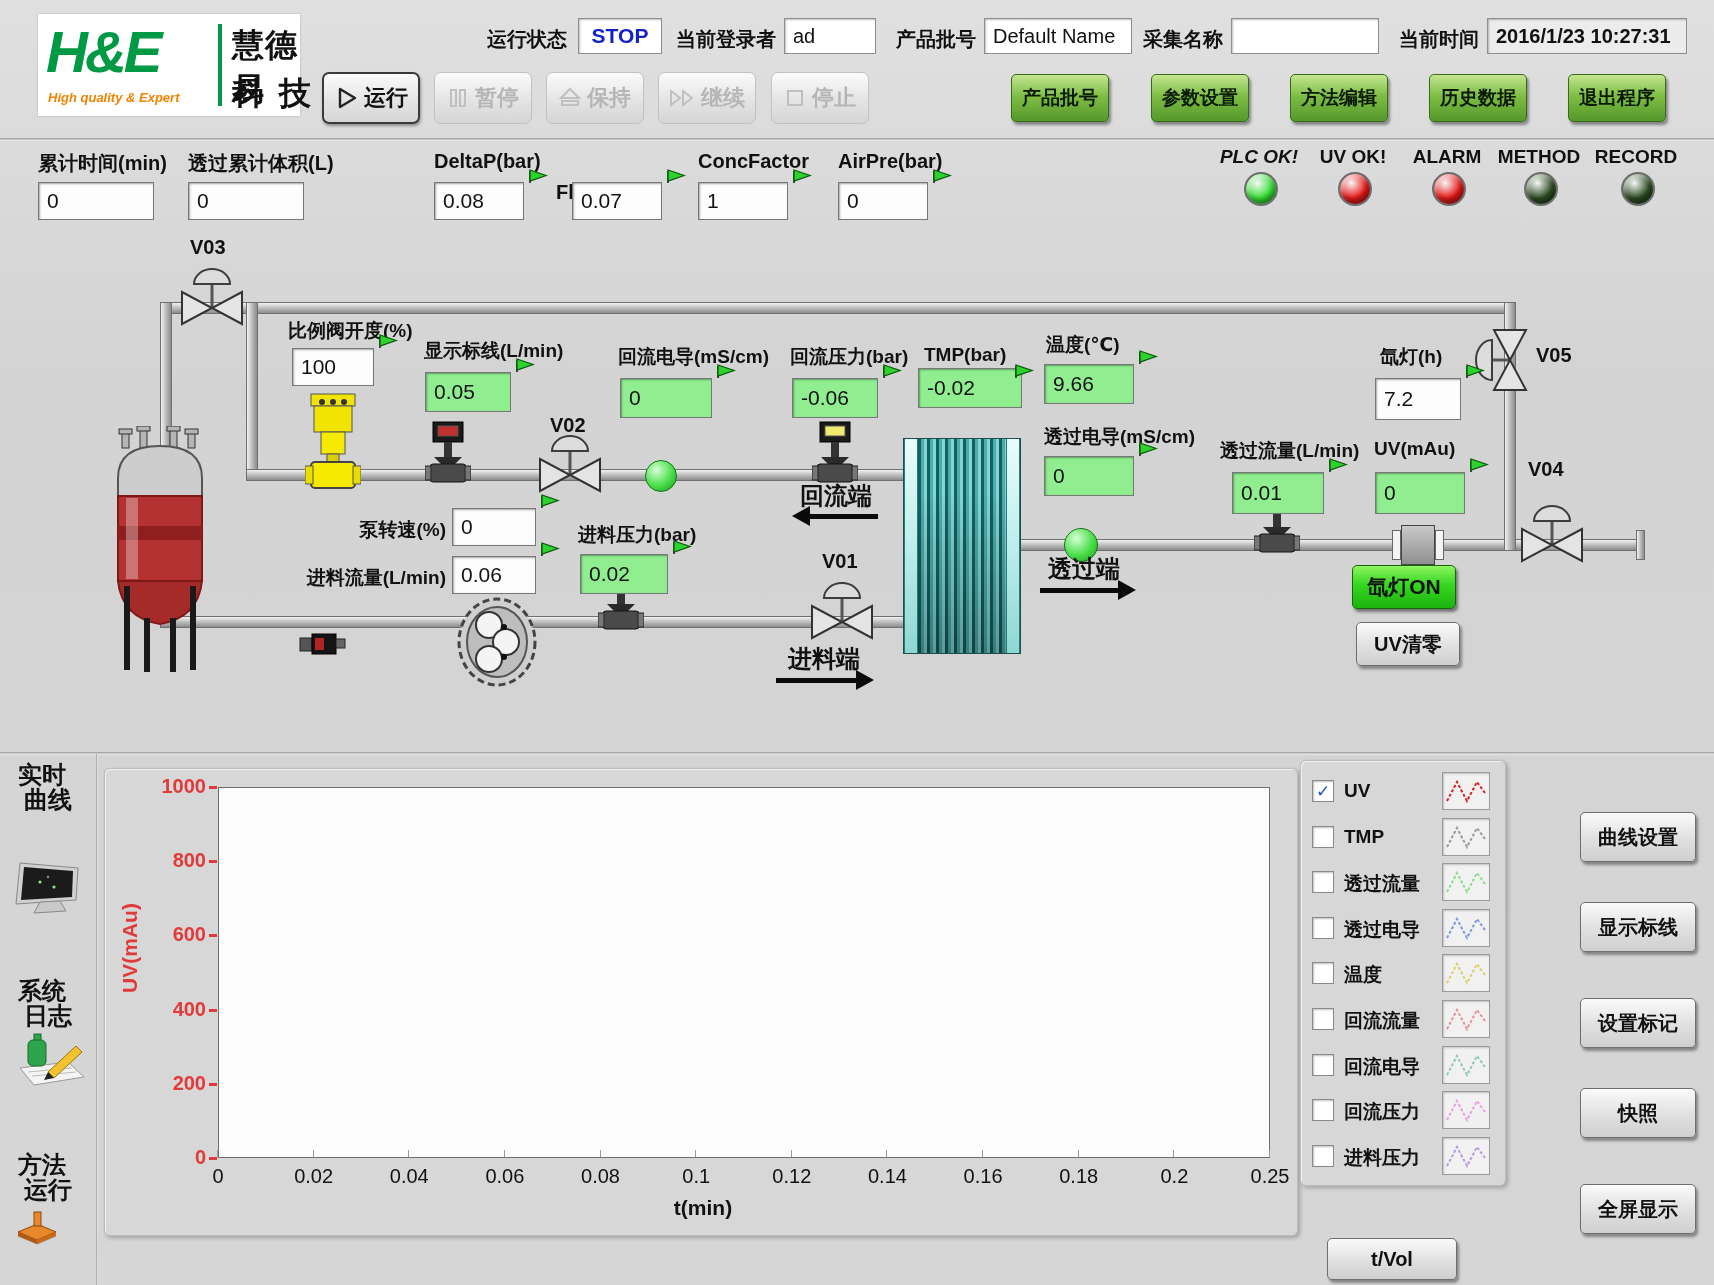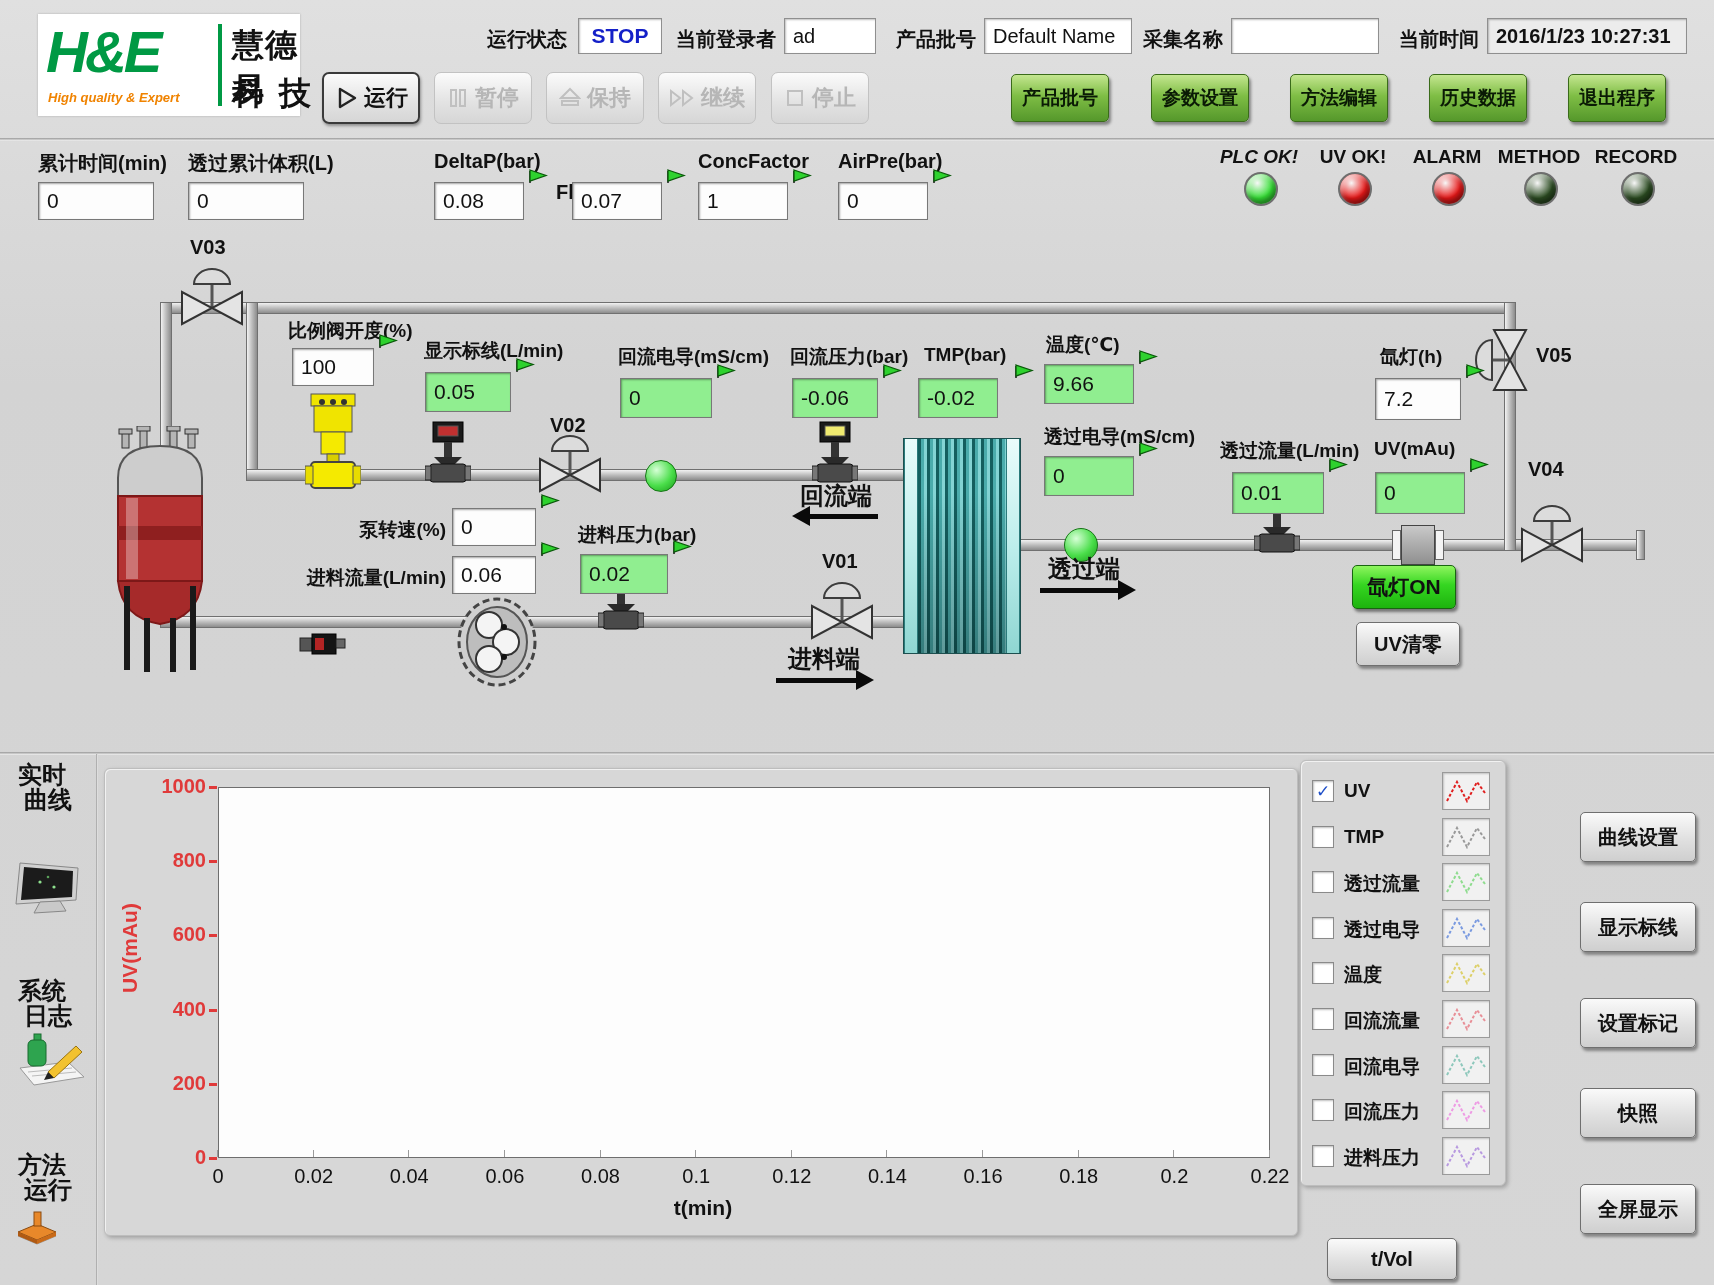--- a/index.html
+++ b/index.html
@@ -358,21 +358,21 @@
         <path d="M3 15 L3 3" stroke="#222" stroke-width="1.6"></path>
         <path d="M3 2 L19 7.5 L3 13 Z" fill="#2ed22e" stroke="#0a5a0a" stroke-width="1.3"></path>
       </svg></div>
     <div class="plabel" style="position: absolute; left: 790px; top: 344px;">回流压力(bar)</div>
     <div class="vbox green" style="position: absolute; left: 792px; top: 378px; width: 86px; height: 40px;">-0.06</div>
     <div class="flag" style="position: absolute; left: 881px; top: 363px; width: 22px; height: 17px;"><svg width="22" height="17" viewBox="0 0 22 17">
         <path d="M3 15 L3 3" stroke="#222" stroke-width="1.6"></path>
         <path d="M3 2 L19 7.5 L3 13 Z" fill="#2ed22e" stroke="#0a5a0a" stroke-width="1.3"></path>
       </svg></div>
     <div class="plabel" style="position: absolute; left: 924px; top: 344px;">TMP(bar)</div>
-    <div class="vbox green" style="position: absolute; left: 918px; top: 378px; width: 80px; height: 40px;">-0.02</div>
+    <div class="vbox green" style="position: absolute; left: 918px; top: 368px; width: 104px; height: 40px;">-0.02</div>
     <div class="flag" style="position: absolute; left: 1013px; top: 363px; width: 22px; height: 17px;"><svg width="22" height="17" viewBox="0 0 22 17">
         <path d="M3 15 L3 3" stroke="#222" stroke-width="1.6"></path>
         <path d="M3 2 L19 7.5 L3 13 Z" fill="#2ed22e" stroke="#0a5a0a" stroke-width="1.3"></path>
       </svg></div>
     <div class="plabel" style="position: absolute; left: 1046px; top: 332px;">温度(℃)</div>
     <div class="vbox green" style="position: absolute; left: 1044px; top: 364px; width: 90px; height: 40px;">9.66</div>
     <div class="flag" style="position: absolute; left: 1137px; top: 349px; width: 22px; height: 17px;"><svg width="22" height="17" viewBox="0 0 22 17">
         <path d="M3 15 L3 3" stroke="#222" stroke-width="1.6"></path>
         <path d="M3 2 L19 7.5 L3 13 Z" fill="#2ed22e" stroke="#0a5a0a" stroke-width="1.3"></path>
       </svg></div>
@@ -495,21 +495,21 @@
     <div class="xtick" style="position: absolute; left: 791.818px; top: 1165px;">0.12</div>
     <div class="xmark" style="position: absolute; left: 790.818px; top: 1150px; width: 1px; height: 7px;"></div>
     <div class="xtick" style="position: absolute; left: 887.455px; top: 1165px;">0.14</div>
     <div class="xmark" style="position: absolute; left: 886.455px; top: 1150px; width: 1px; height: 7px;"></div>
     <div class="xtick" style="position: absolute; left: 983.091px; top: 1165px;">0.16</div>
     <div class="xmark" style="position: absolute; left: 982.091px; top: 1150px; width: 1px; height: 7px;"></div>
     <div class="xtick" style="position: absolute; left: 1078.73px; top: 1165px;">0.18</div>
     <div class="xmark" style="position: absolute; left: 1077.73px; top: 1150px; width: 1px; height: 7px;"></div>
     <div class="xtick" style="position: absolute; left: 1174.36px; top: 1165px;">0.2</div>
     <div class="xmark" style="position: absolute; left: 1173.36px; top: 1150px; width: 1px; height: 7px;"></div>
-    <div class="xtick" style="position: absolute; left: 1270px; top: 1165px;">0.22</div>
+    <div class="xtick" style="position: absolute; left: 1270px; top: 1165px;">0.25</div>
     <div class="xmark" style="position: absolute; left: 1269px; top: 1150px; width: 1px; height: 7px;"></div>
     <div class="axlabel" style="position: absolute; left: 118px; top: 1048px; width: 200px; height: 26px; color: rgb(224, 58, 58); transform: rotate(-90deg); transform-origin: 0px 0px;">UV(mAu)</div>
     <div class="axlabel" style="position: absolute; left: 218px; top: 1196px; width: 970px; height: 26px;">t(min)</div>
     <div class="lgrow-check" style="position: absolute; left: 1312px; top: 780px; width: 20px; height: 20px;">✓</div>
     <div class="lglabel" style="position: absolute; left: 1344px; top: 780px;">UV</div>
     <div class="lgsample" style="position: absolute; left: 1442px; top: 772px; width: 48px; height: 38px;"><svg width="46" height="36" viewBox="0 0 46 36">
         <polyline points="4,28 14,9 24,28 34,9 42,20" fill="none" stroke="#e02020" stroke-width="2" stroke-dasharray="3 2"></polyline>
       </svg></div>
     <div class="lgrow-check" style="position: absolute; left: 1312px; top: 825.6px; width: 20px; height: 20px;"></div>
     <div class="lglabel" style="position: absolute; left: 1344px; top: 825.6px;">TMP</div>

